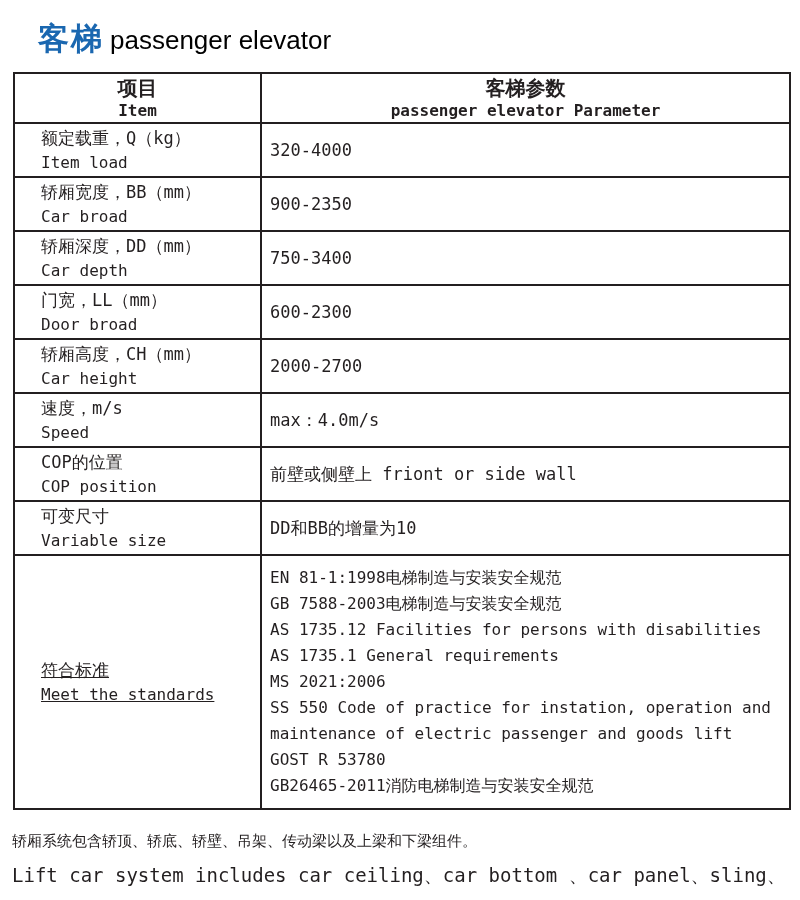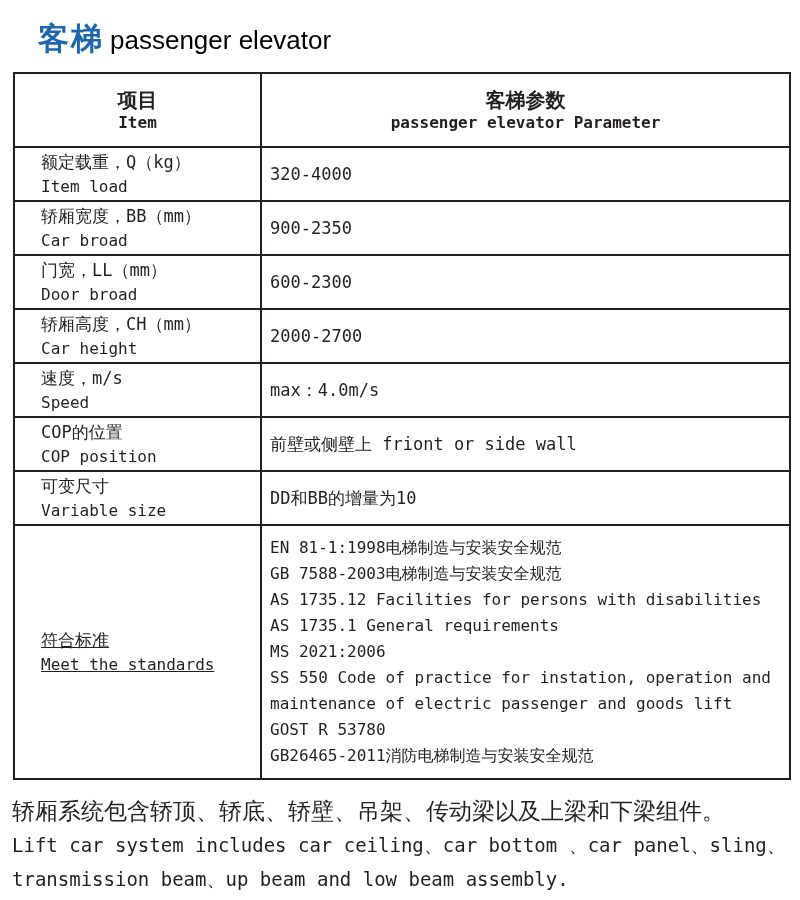--- a/index.html
+++ b/index.html
@@ -47,21 +47,21 @@
   }
   table.spec-table, .spec-table th, .spec-table td {
     border: 2px solid #231f20;
   }
   .spec-table col.c1 { width: 247px; }
   .spec-table col.c2 { width: 529px; }
   .spec-table th {
     height: 48px;
     vertical-align: middle;
     font-weight: 700;
-    padding: 12px 4px;
+    padding: 0 4px;
   }
   .spec-table th .hdr-zh {
     font-size: 20px;
     line-height: 26px;
     display: block;
   }
   .spec-table th .hdr-en {
     font-size: 16px;
     line-height: 20px;
     display: block;
@@ -96,21 +96,21 @@
     font-size: 16px;
     line-height: 26px;
     white-space: pre;
     vertical-align: middle;
   }
   
   .footer-note {
     margin: 14px 0 0 2px;
   }
   .footer-zh {
-    font-size: 23px;
+    font-size: 15px;
     line-height: 34px;
     white-space: pre;
   }
   .footer-en {
     font-size: 19px;
     line-height: 34px;
     white-space: pre;
   }
 </style>
 </head>
@@ -146,20 +146,27 @@
       </tr>
 
       <tr>
         <td class="label">
           <span class="lbl-zh">轿厢宽度，BB（mm）</span>
           <span class="lbl-en">Car broad</span>
         </td>
         <td class="value">900-2350</td>
       </tr>
 
+      <tr>
+        <td class="label">
+          <span class="lbl-zh">轿厢深度，DD（mm）</span>
+          <span class="lbl-en">Car depth</span>
+        </td>
+        <td class="value">750-3400</td>
+      </tr>
 
       <tr>
         <td class="label">
           <span class="lbl-zh">门宽，LL（mm）</span>
           <span class="lbl-en">Door broad</span>
         </td>
         <td class="value">600-2300</td>
       </tr>
 
       <tr>

